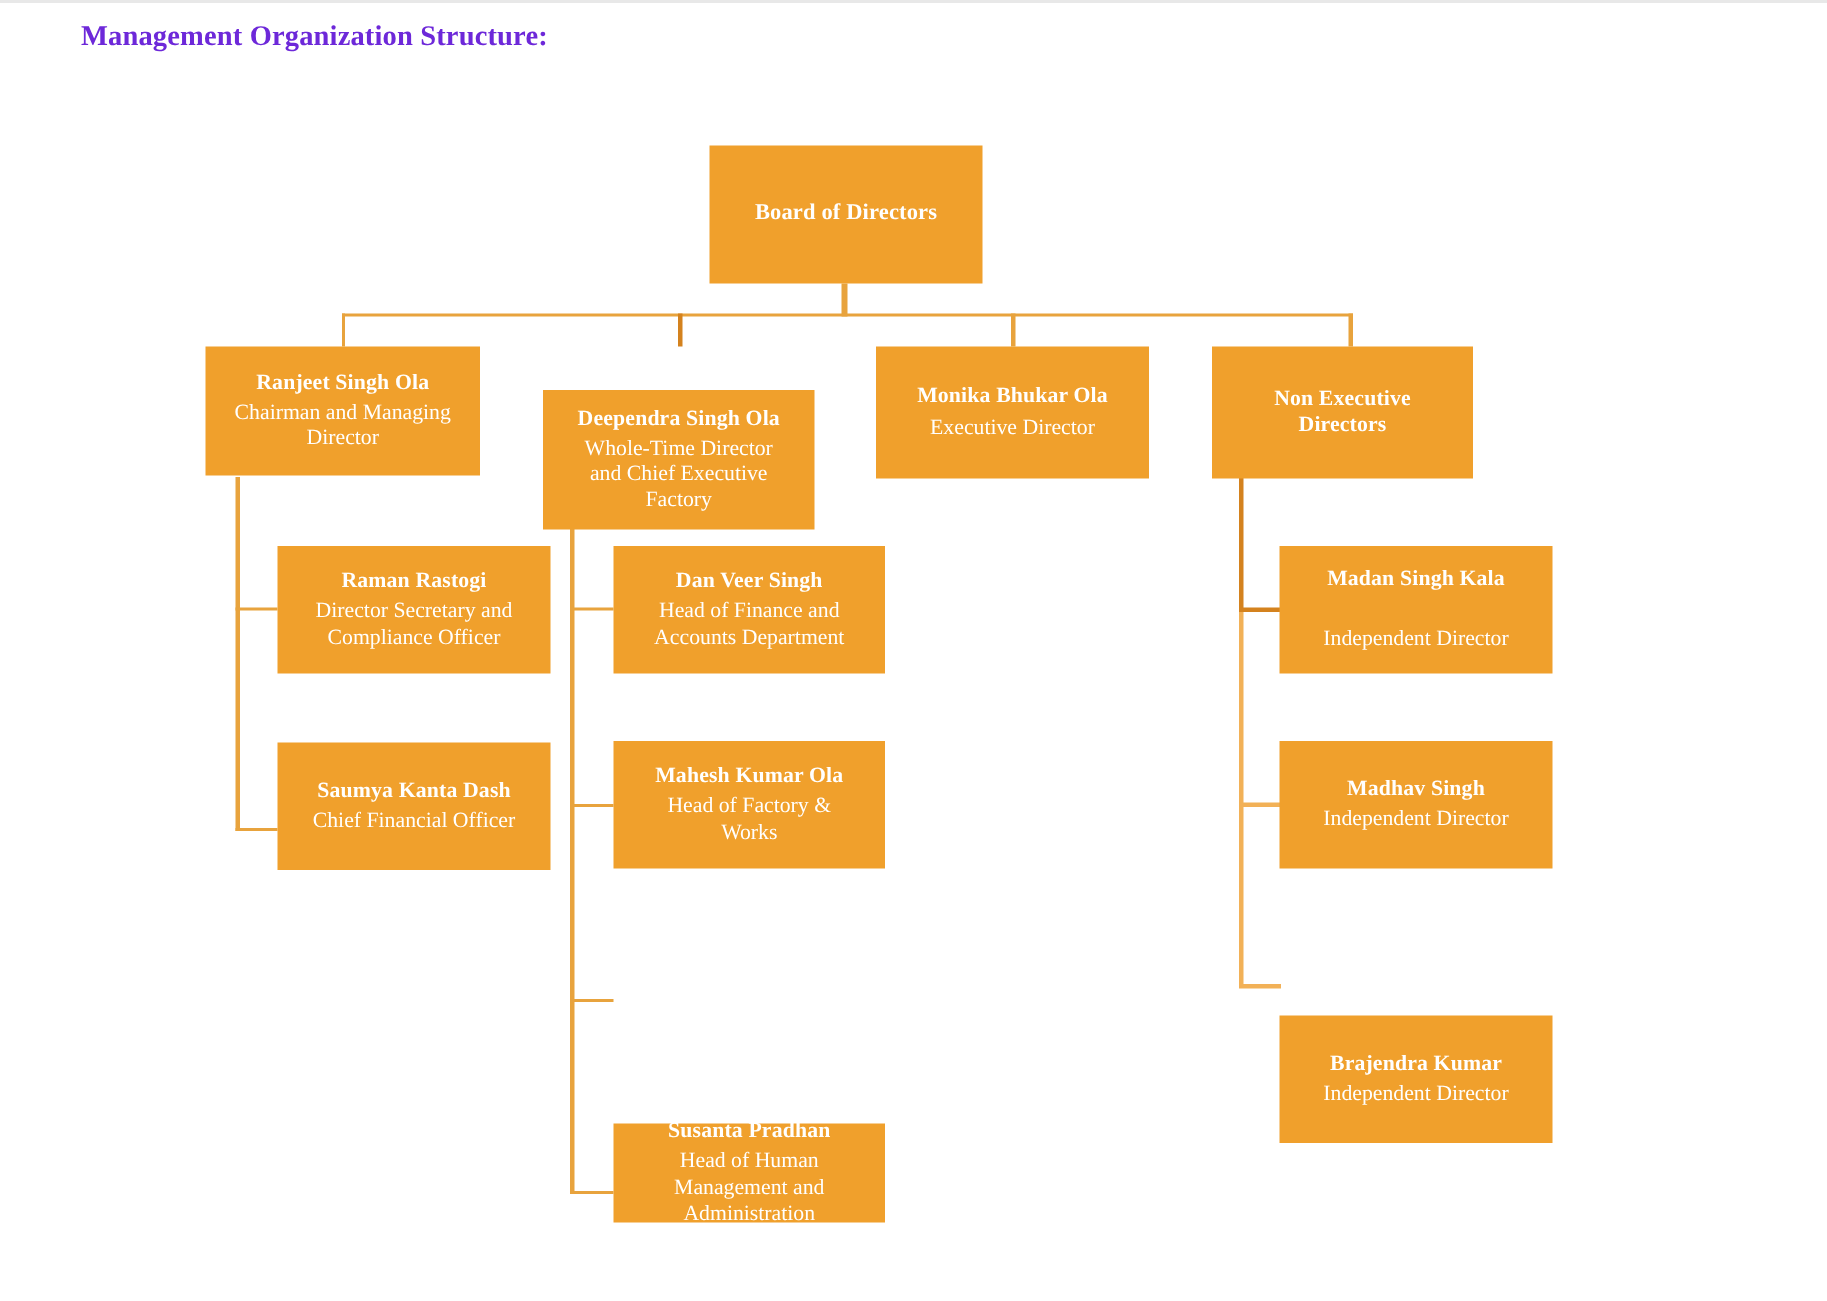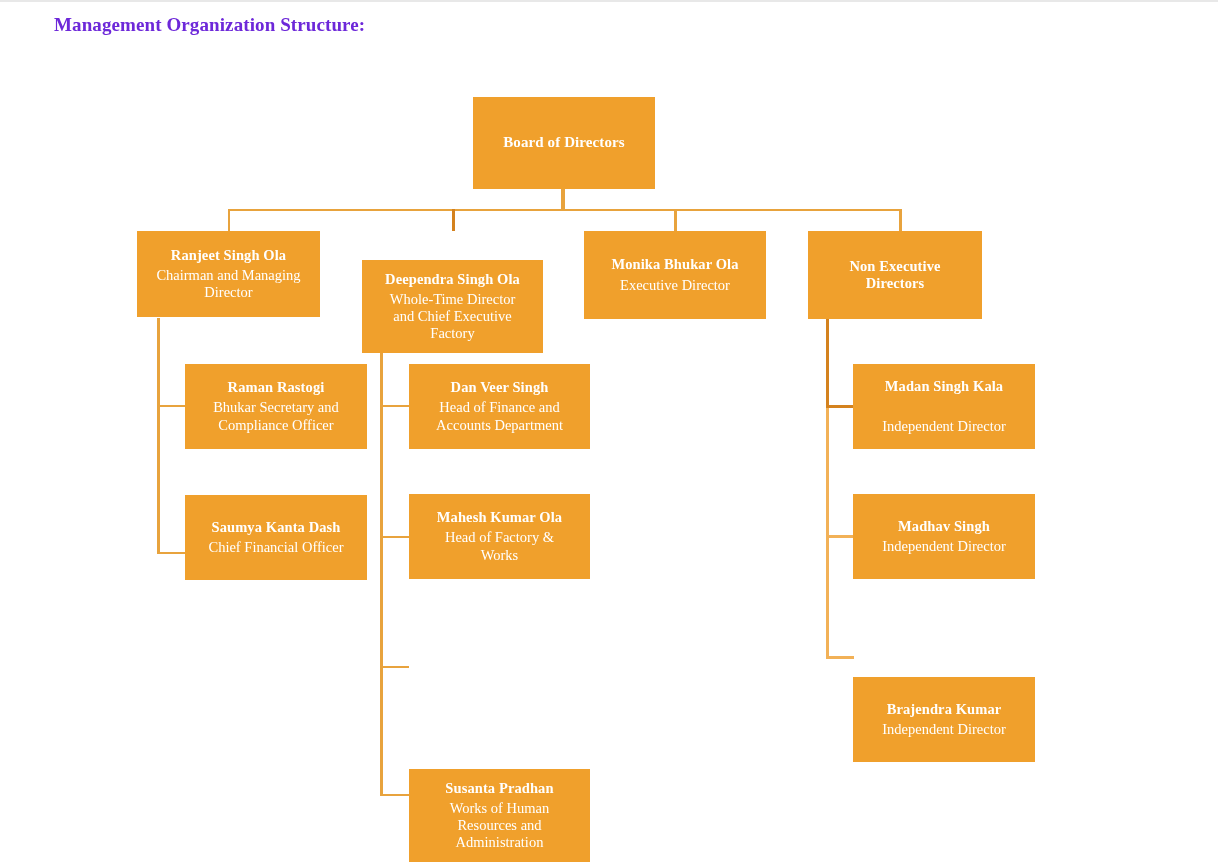--- a/index.html
+++ b/index.html
@@ -123,42 +123,42 @@
     <div class="nm">Monika Bhukar Ola</div>
     <div class="ti">Executive Director</div>
   </div>
 
   <div class="node heading" style="left:808px; top:231px; width:174px; height:88px;">
     <div class="nm">Non Executive Directors</div>
   </div>
 
   <div class="node" style="left:185px; top:364px; width:182px; height:85px;">
     <div class="nm">Raman Rastogi</div>
-    <div class="ti">Bhukar Secretary and Compliance Officer</div>
+    <div class="ti">Director Secretary and Compliance Officer</div>
   </div>
 
   <div class="node" style="left:185px; top:495px; width:182px; height:85px;">
     <div class="nm">Saumya Kanta Dash</div>
     <div class="ti">Chief Financial Officer</div>
   </div>
 
   <div class="node" style="left:409px; top:364px; width:181px; height:85px;">
     <div class="nm">Dan Veer Singh</div>
     <div class="ti">Head of Finance and Accounts Department</div>
   </div>
 
   <div class="node" style="left:409px; top:494px; width:181px; height:85px;">
     <div class="nm">Mahesh Kumar Ola</div>
     <div class="ti">Head of Factory &amp; Works</div>
   </div>
 
 
-  <div class="node" style="left:409px; top:769px; width:181px; height:93px;justify-content:center;">
+  <div class="node" style="left:409px; top:749px; width:181px; height:66px;justify-content:center;">
     <div class="nm">Susanta Pradhan</div>
-    <div class="ti">Works of Human Resources and Administration</div>
+    <div class="ti">Head of Human Management and Administration</div>
   </div>
 
   <div class="node" style="left:853px; top:364px; width:182px; height:85px;gap:20px;">
     <div class="nm">Madan Singh Kala</div>
     <div class="ti">Independent Director</div>
   </div>
 
   <div class="node" style="left:853px; top:494px; width:182px; height:85px;">
     <div class="nm">Madhav Singh</div>
     <div class="ti">Independent Director</div>

